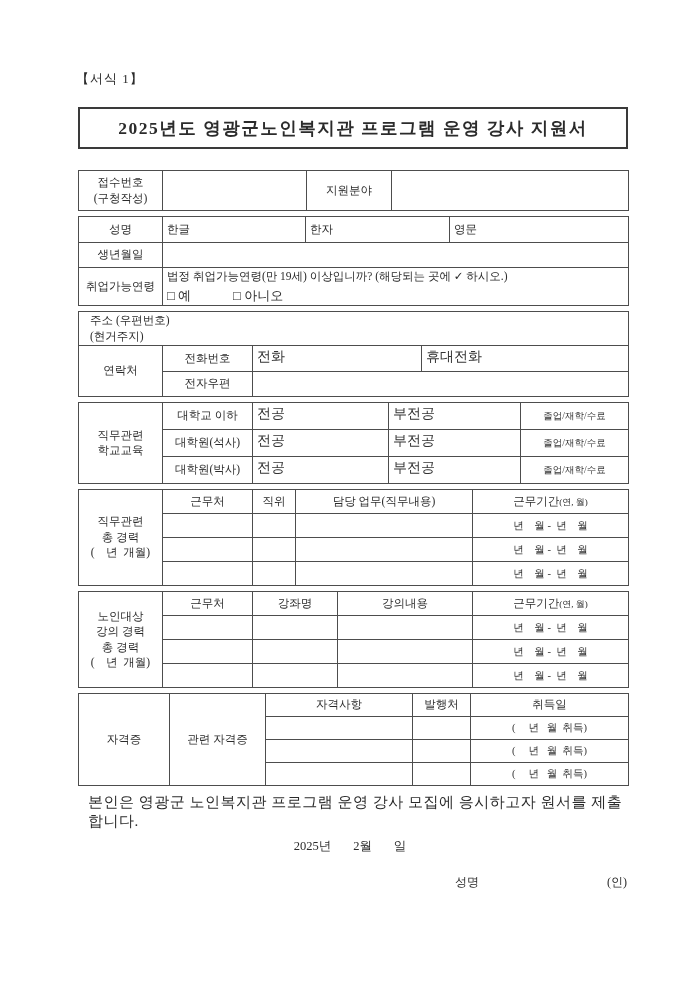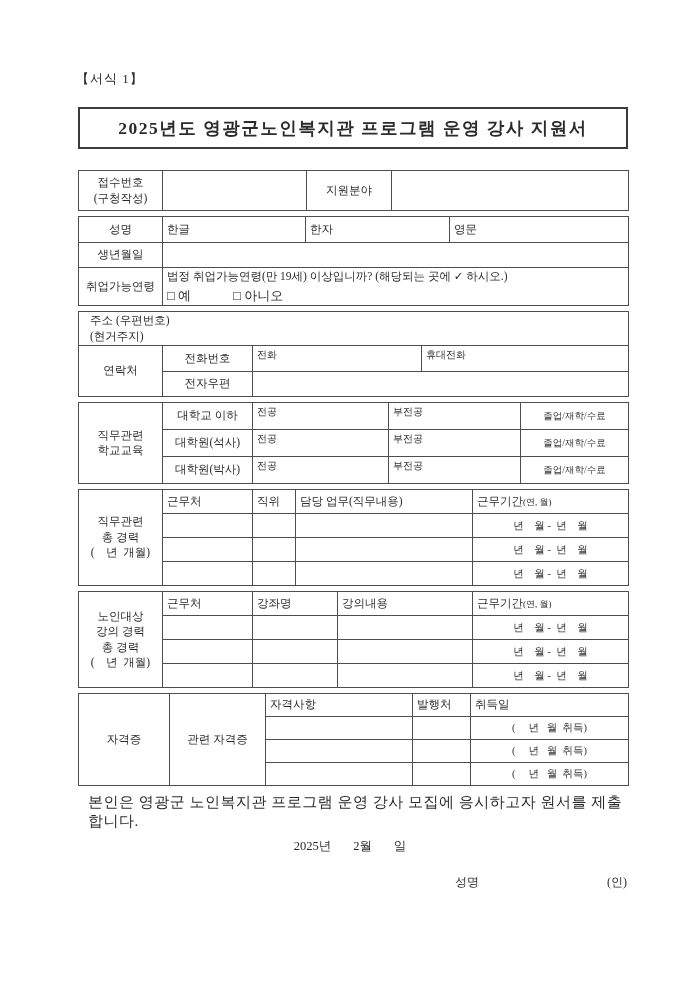--- a/index.html
+++ b/index.html
@@ -26,23 +26,23 @@
   }
   table{border-collapse:collapse;width:550px;table-layout:fixed;}
   td{
     border:1px solid #4d4d4d;
     font-size:11.5px;line-height:1.35;
     padding:1px 4px;vertical-align:middle;
     overflow:hidden;
   }
   .lbl{text-align:center;white-space:pre-wrap;}
   .left-lbl{text-align:left;white-space:pre-wrap;padding-left:11px;}
-  .corner{font-size:10px;vertical-align:top;text-align:left;padding-top:2px;color:#333;}
+  .corner{font-size:14px;vertical-align:top;text-align:left;padding-top:2px;color:#333;}
   .small-center{font-size:9.5px;text-align:center;color:#333;}
-  .hdr{}
+  .hdr{text-align:center;}
   .hdr .sm{font-size:9px;}
   .period{font-size:10.5px;text-align:center;white-space:pre-wrap;color:#333;}
   .inline-lbl{text-align:left;vertical-align:middle;}
   .q1{font-size:11.5px;white-space:pre-wrap;}
   .q2{font-size:13px;white-space:pre-wrap;margin-top:2px;}
 
   .declaration{
     position:absolute;left:88px;top:793px;width:540px;
     font-size:15px;letter-spacing:0.5px;white-space:pre-wrap;
   }

